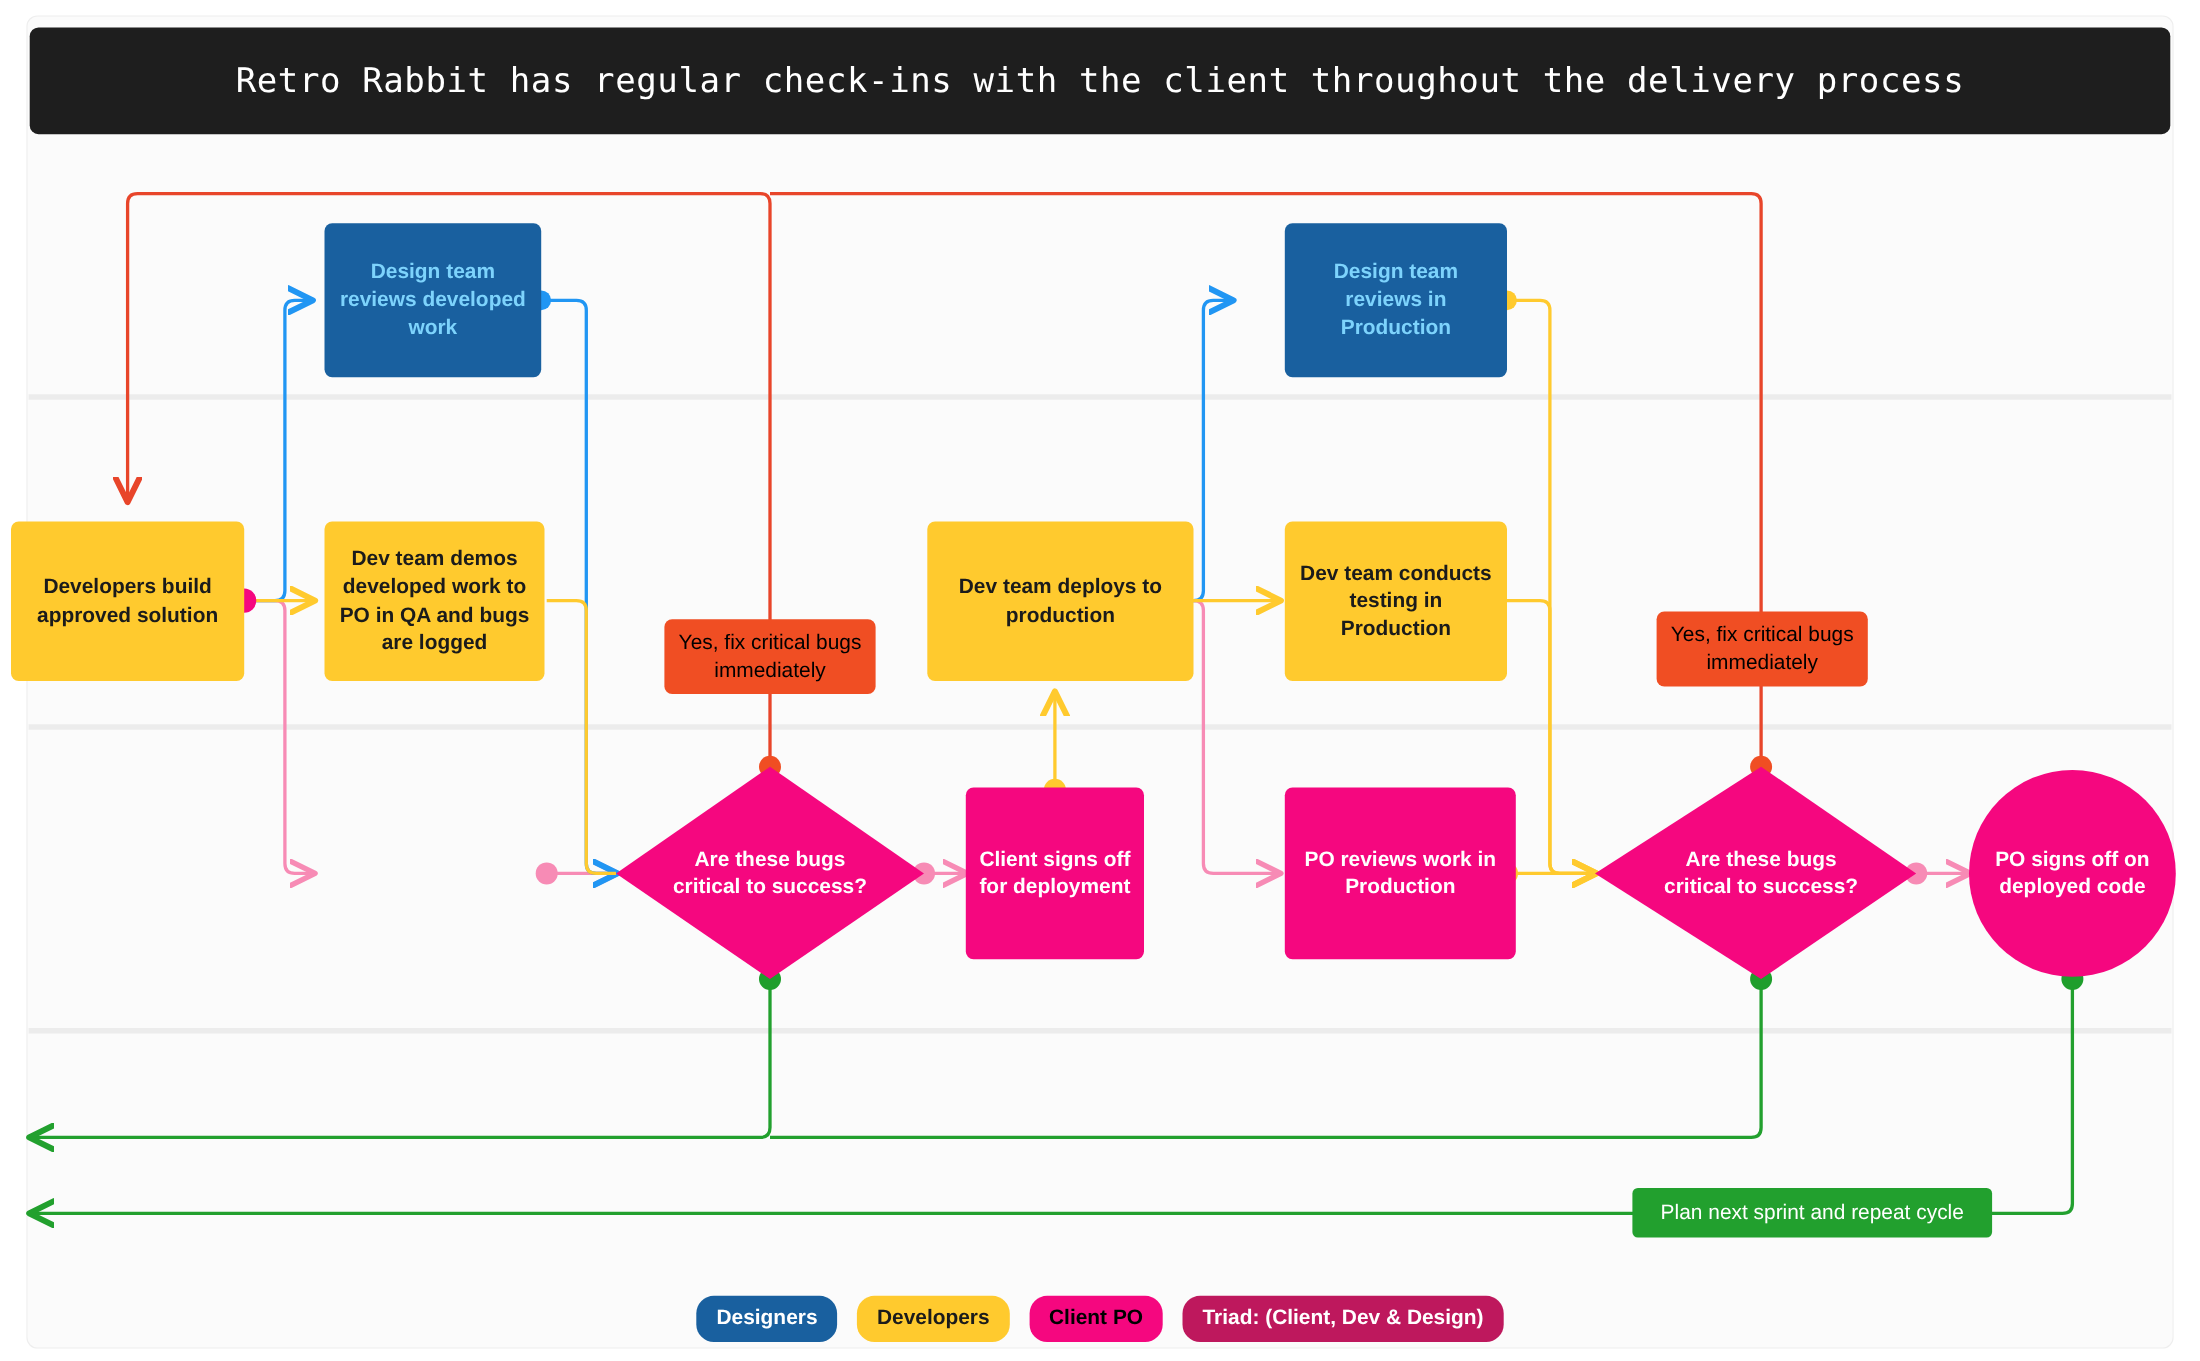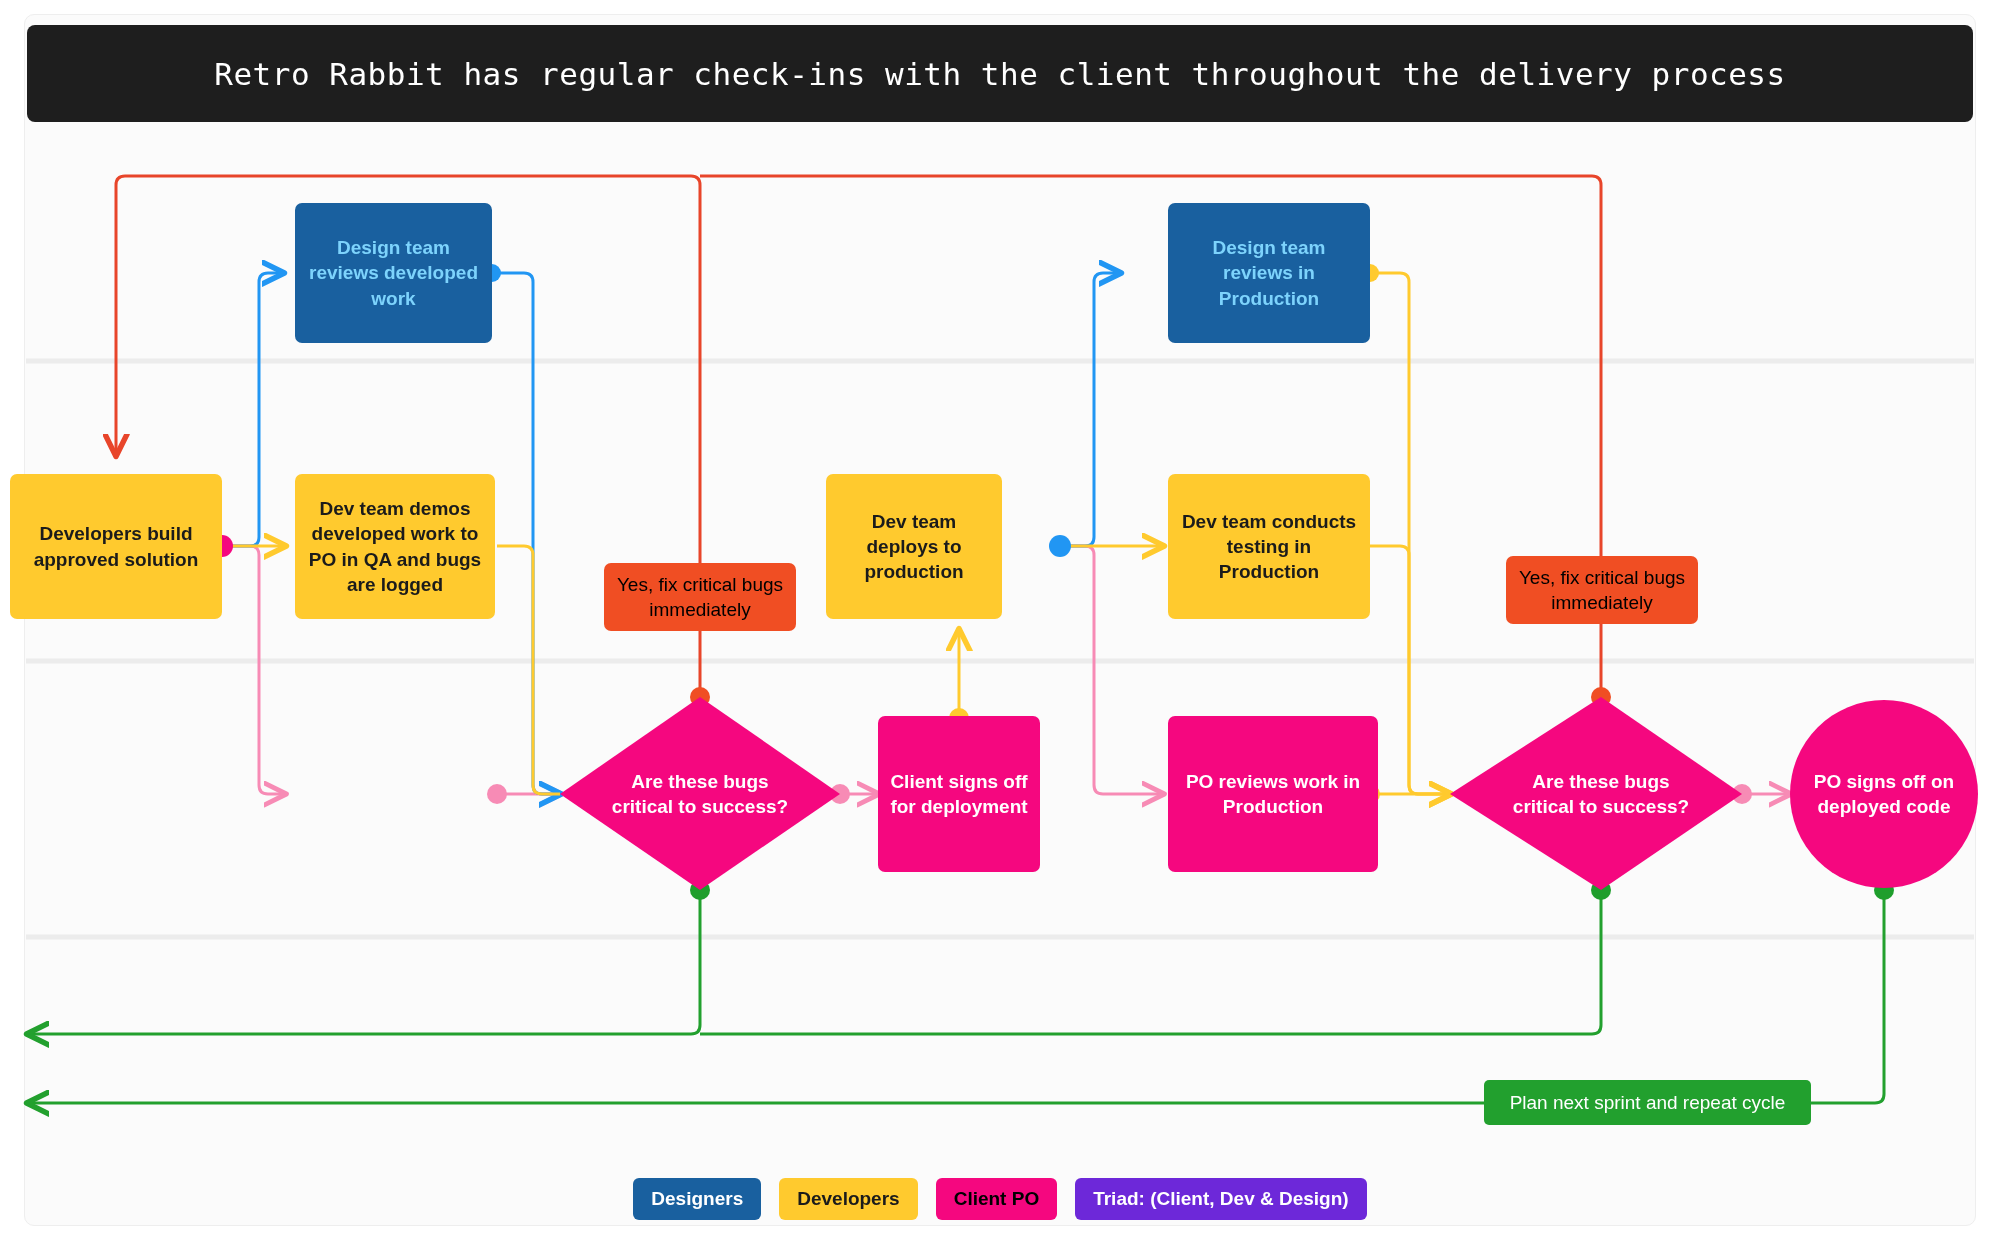--- a/index.html
+++ b/index.html
@@ -73,27 +73,27 @@
     width: 2000px;
     display: flex;
     justify-content: center;
     gap: 18px;
   }
   .legend-item {
     height: 42px;
     padding: 0 18px;
     display: flex; align-items: center; justify-content: center;
     font-size: 19px; font-weight: bold;
-    border-radius: 6px;
+    border-radius: 16px;
     white-space: nowrap;
   }
   .lg-blue   { background: #19609f; color: #ffffff; }
   .lg-yellow { background: #ffca2e; color: #1b1b1b; }
   .lg-pink   { background: #f5077f; color: #000000; }
-  .lg-green  { background: #6d28d9; color: #ffffff; align-items: center; }
+  .lg-green  { background: #be185d; color: #ffffff; align-items: center; }
 </style>
 </head>
 <body>
 
 <div id="page">
 
   <div class="canvas"></div>
 
   <div class="title-bar">
     <div class="title-text">Retro Rabbit has regular check-ins with the client throughout the delivery process</div>
@@ -246,21 +246,21 @@
   </div>
 
   <div class="node diamond-label" style="left:610px; top:740px; width:180px; height:108px;">
     <span>Are these bugs critical to success?</span>
   </div>
 
   <div class="node pink" style="left:878px; top:716px; width:162px; height:156px; padding:0 10px;">
     <span>Client signs off for deployment</span>
   </div>
 
-  <div class="node yellow" style="left:826px; top:474px; width:176px; height:145px; padding:0 10px;">
+  <div class="node yellow" style="left:843px; top:474px; width:242px; height:145px; padding:0 10px;">
     <span>Dev team deploys to production</span>
   </div>
 
   <div class="node blue" style="left:1168px; top:203px; width:202px; height:140px; padding:0 14px;">
     <span>Design team reviews in Production</span>
   </div>
 
   <div class="node yellow" style="left:1168px; top:474px; width:202px; height:145px; padding:0 12px;">
     <span>Dev team conducts testing in Production</span>
   </div>

